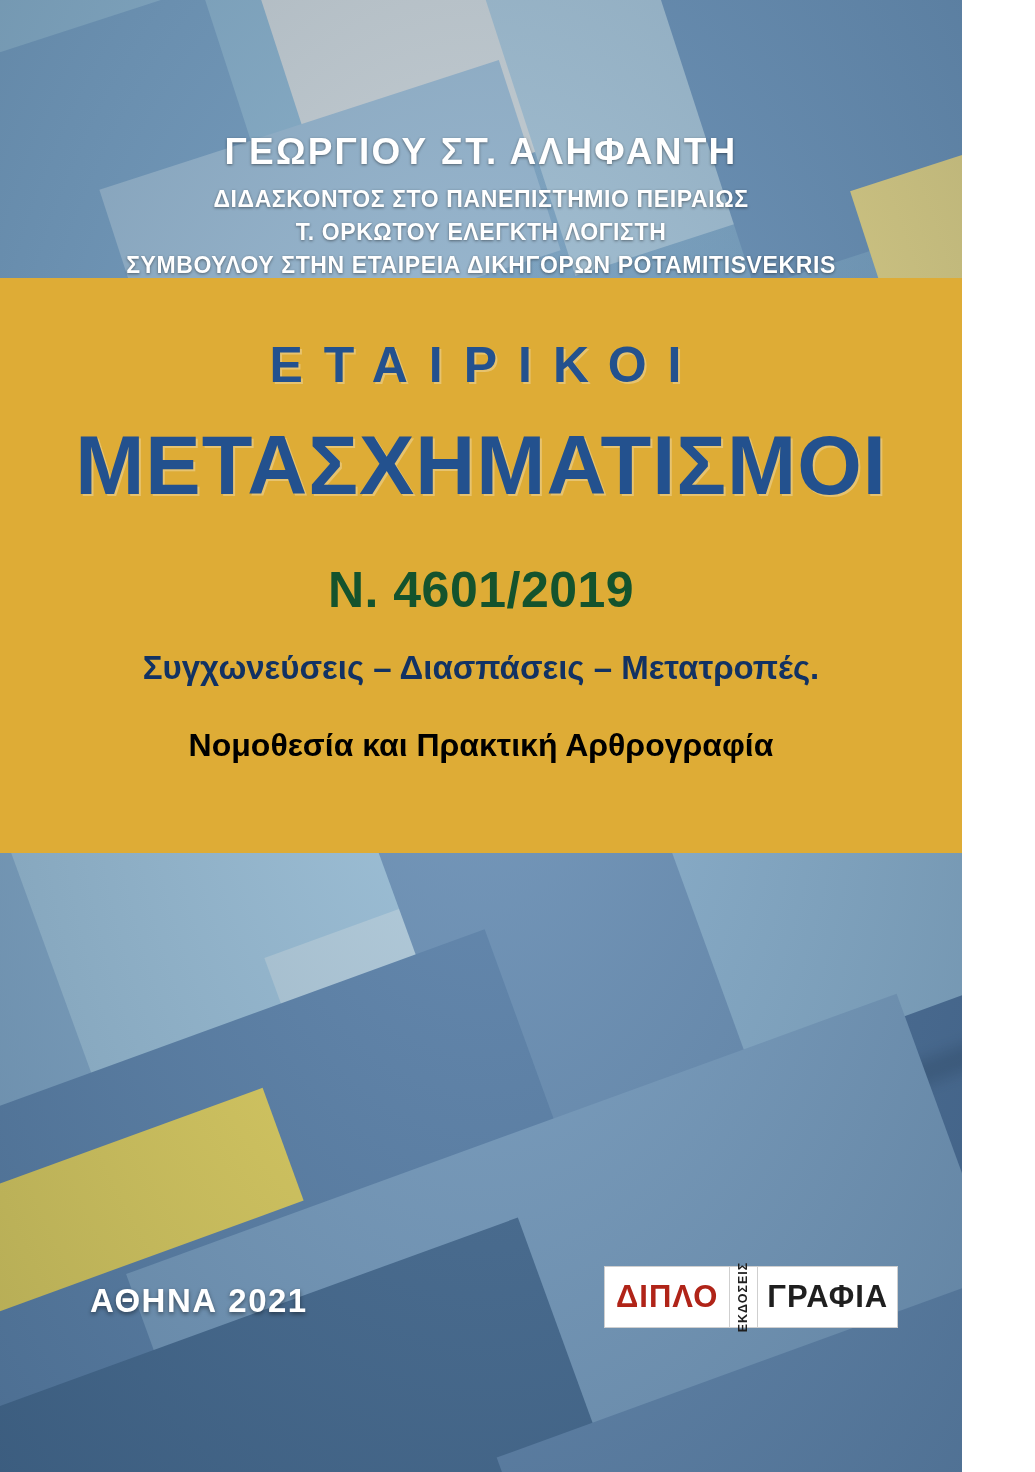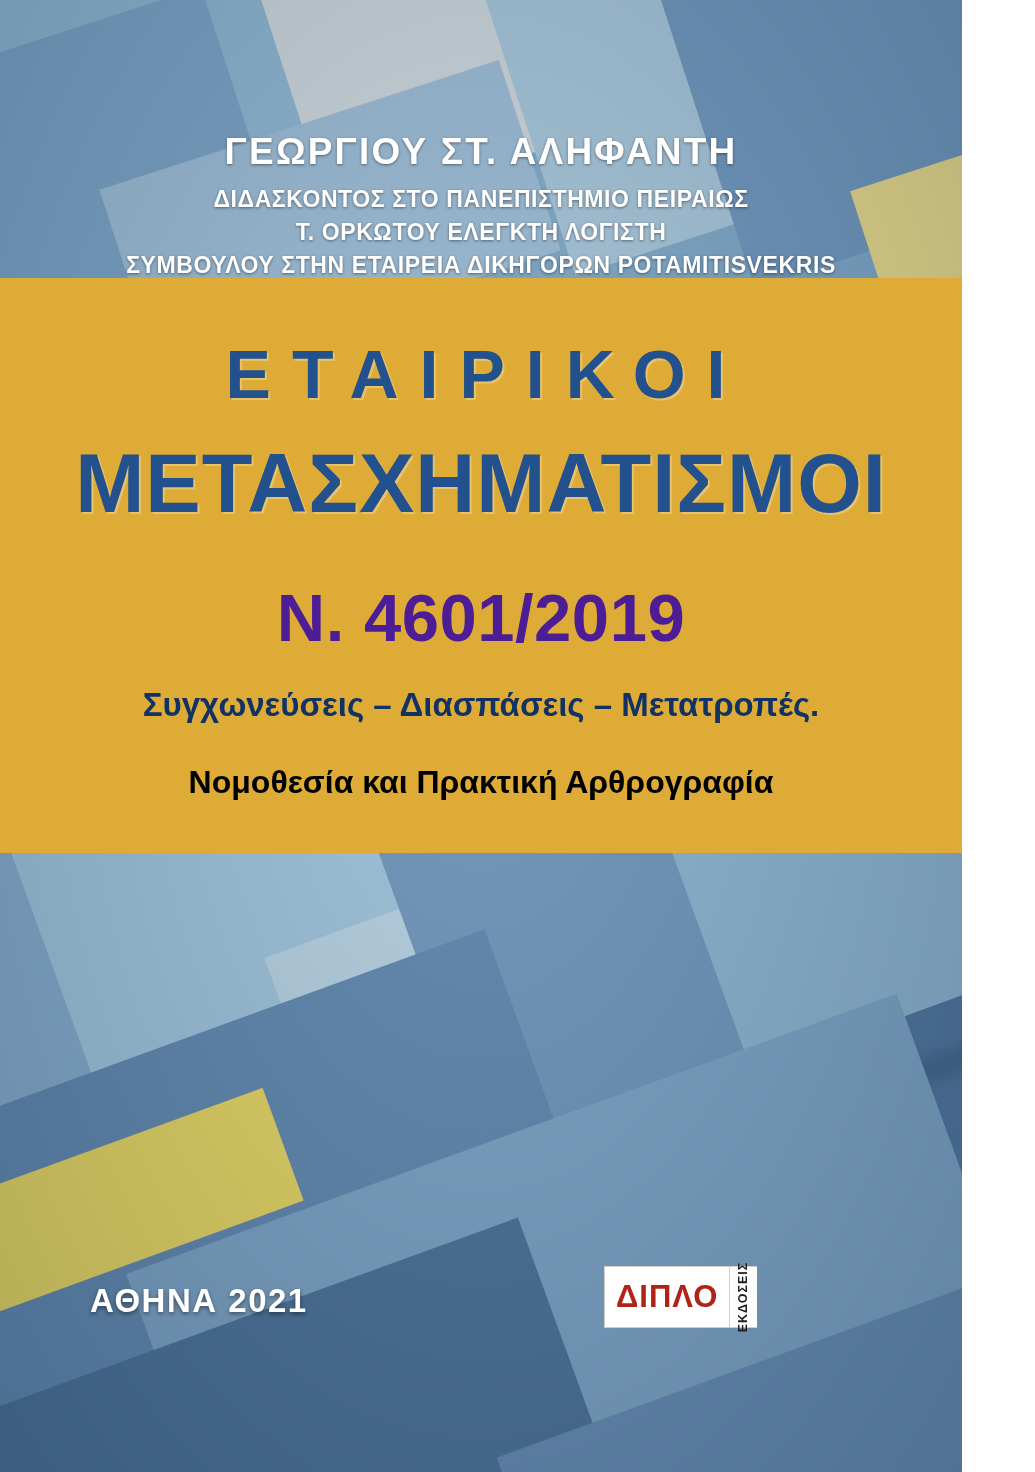--- a/index.html
+++ b/index.html
@@ -97,33 +97,33 @@
     text-align: center;
   }
   .title-main {
     color: #23518e;
     font-weight: bold;
     line-height: 1;
     text-shadow: 2px 2px 0 rgba(255,255,255,0.28);
   }
   .title-line-1 {
     margin-top: 62px;
-    font-size: 68px;
+    font-size: 50px;
     letter-spacing: 21px;
     padding-left: 10px;
   }
   .title-line-2 {
     margin-top: 34px;
     font-size: 83px;
     letter-spacing: 1px;
   }
   .law-number {
     margin-top: 54px;
-    color: #4c1d95;
-    font-size: 67px;
+    color: #14532d;
+    font-size: 50px;
     font-weight: bold;
     letter-spacing: 0.5px;
   }
   .subtitle-1 {
     margin-top: 30px;
     color: #123263;
     font-size: 33px;
     font-weight: bold;
   }
   .subtitle-2 {
@@ -236,15 +236,16 @@
     <div class="subtitle-2">Νομοθεσία και Πρακτική Αρθρογραφία</div>
   </div>
 
   <div class="city-year">ΑΘΗΝΑ 2021</div>
 
   <div class="publisher-logo">
     <div class="logo-box">ΔΙΠΛΟ</div>
     <div class="logo-mid">
       <span>ΕΚΔΟΣΕΙΣ</span>
     </div>
+    <div class="logo-box right">ΓΡΑΦΙΑ</div>
   </div>
 
 </div>
 
 </body></html>

